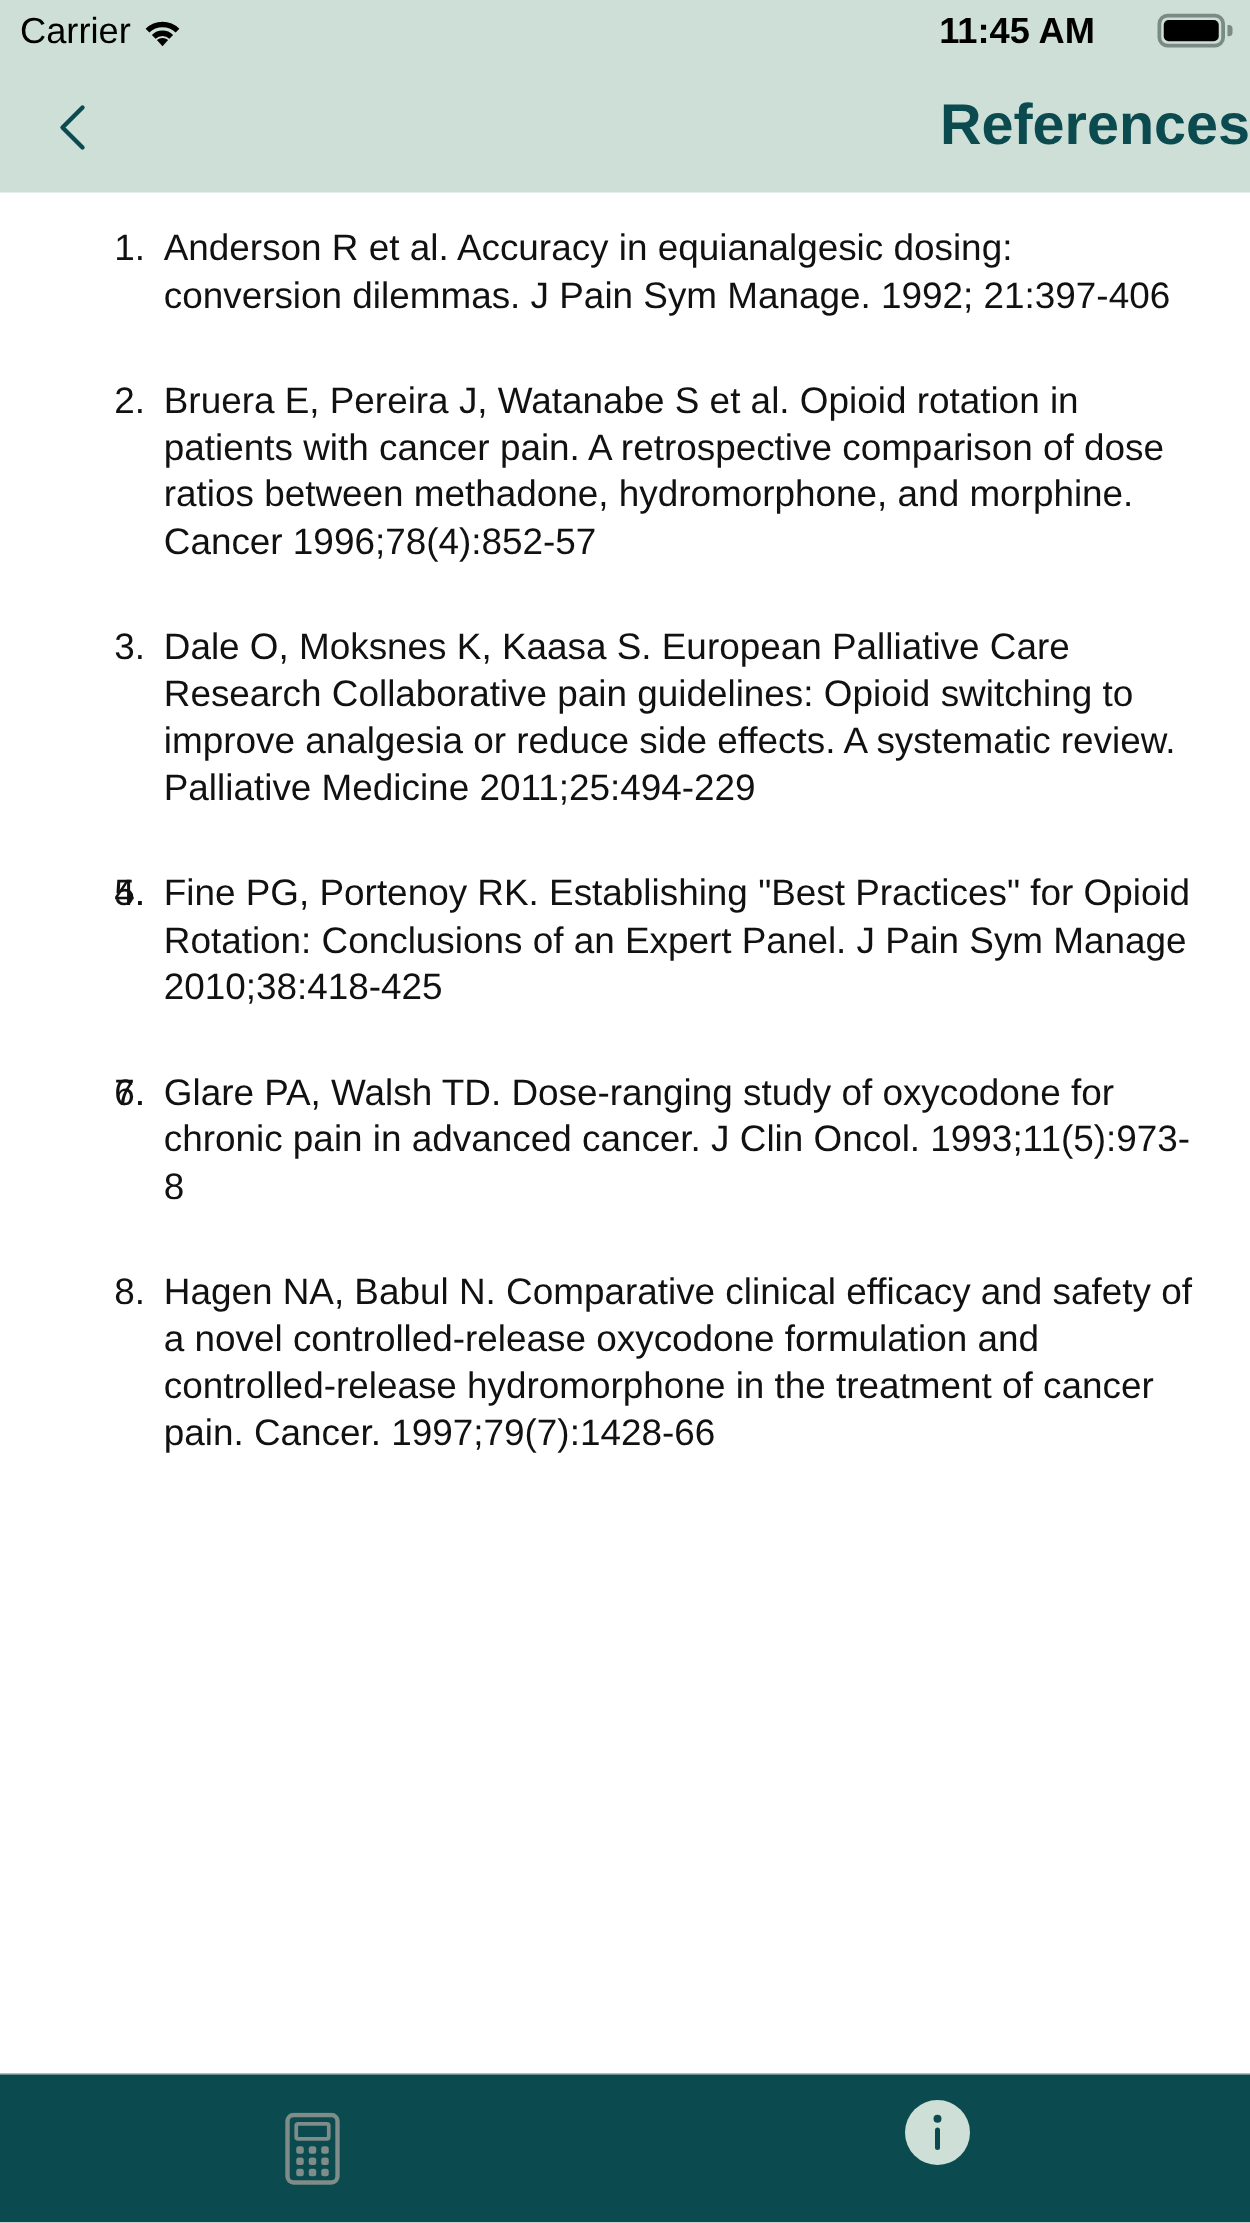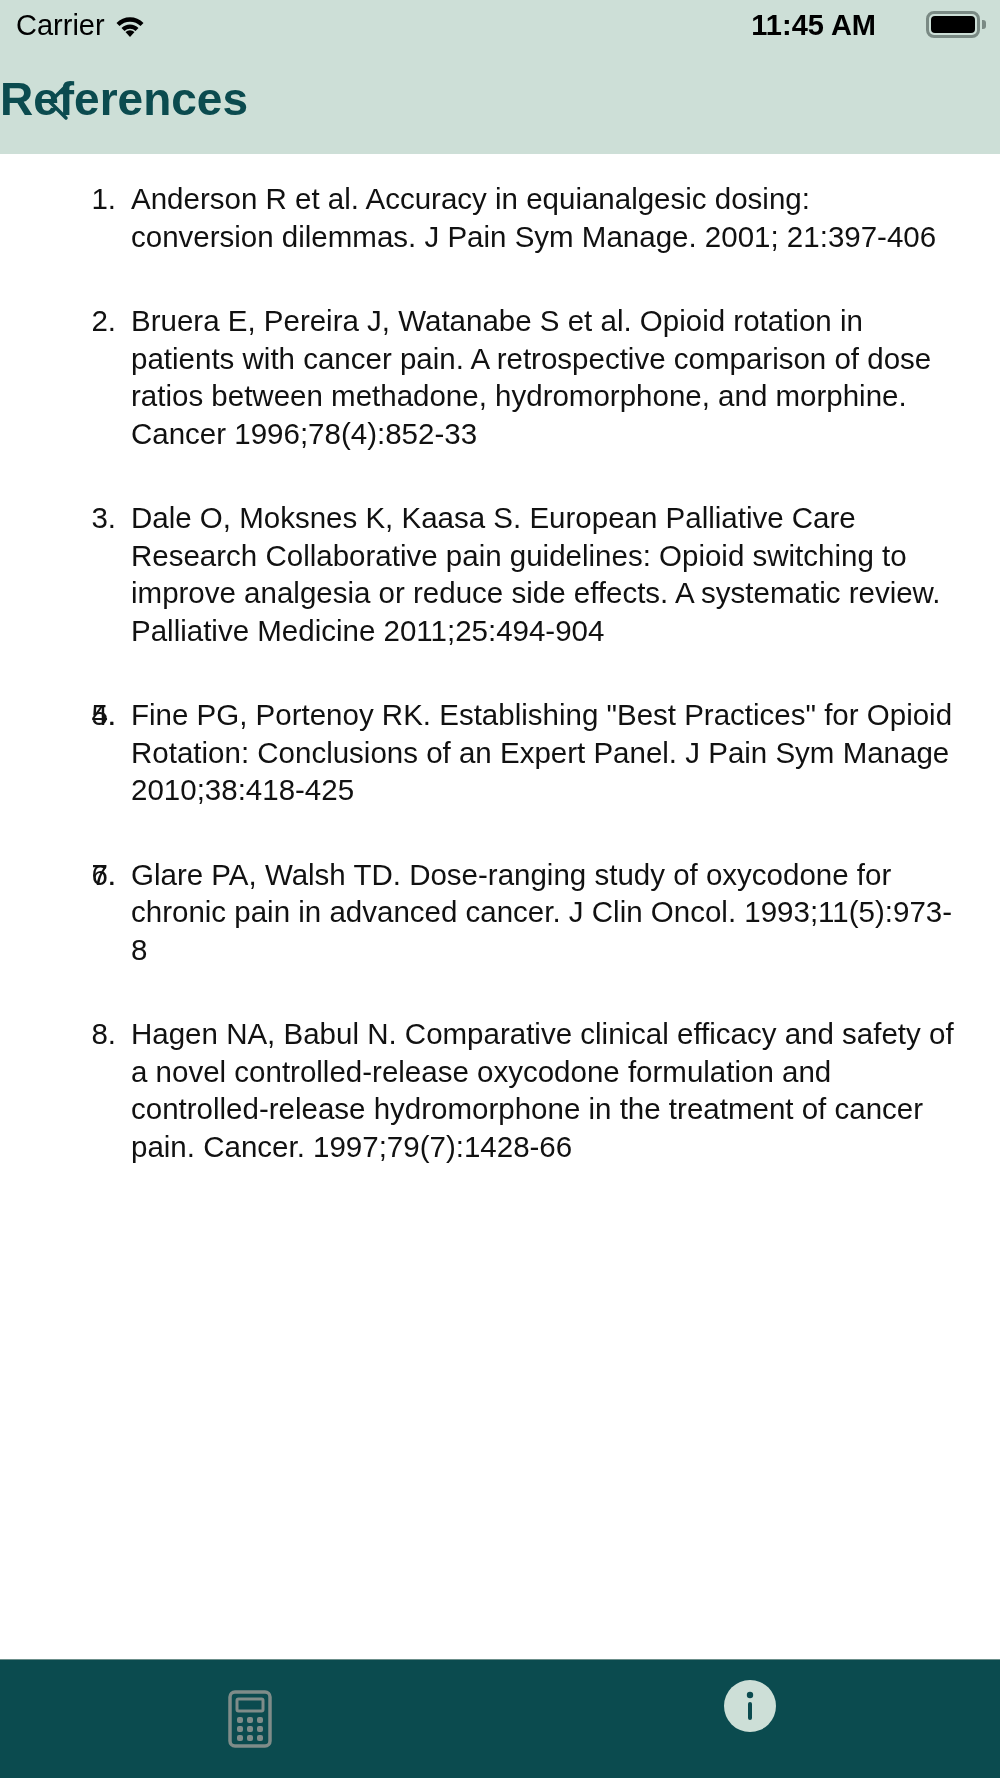--- a/index.html
+++ b/index.html
@@ -11,21 +11,21 @@
     .carrier { position: absolute; left: 16px; top: 9px; font-size: 29px; color: #000; display: flex; align-items: center; gap: 8px; }
     .wifi { width: 34px; height: 26px; display: inline-block; }
     .clock { position: absolute; left: 0; width: 876px; top: 9px; text-align: right; font-size: 29px; font-weight: bold; color: #000; }
     .battery { position: absolute; right: 14px; top: 11px; width: 60px; height: 27px; }
     .battery .shell { position: absolute; left: 0; top: 0; width: 54px; height: 27px; border: 3px solid #7a8a84; border-radius: 8px; }
     .battery .fill { position: absolute; left: 5px; top: 5px; width: 44px; height: 17px; background: #000; border-radius: 4px; }
     .battery .nub { position: absolute; right: 0; top: 9px; width: 4px; height: 9px; background: #7a8a84; border-radius: 0 3px 3px 0; }
 
     .nav-bar { position: absolute; left: 0; top: 50px; width: 1000px; height: 104px; }
     .back-button { position: absolute; left: 40px; top: 30px; width: 40px; height: 44px; cursor: pointer; }
-    .nav-title { position: absolute; left: 0; width: 1000px; top: 22px; text-align: left; font-size: 46px; font-weight: bold; color: #0b4b4f; }
+    .nav-title { position: absolute; left: 0; width: 1000px; top: 22px; text-align: right; font-size: 46px; font-weight: bold; color: #0b4b4f; }
 
     .content { position: absolute; left: 0; top: 154px; width: 1000px; height: 1505px; overflow: hidden; }
     .ref-list { list-style: none; padding-top: 26px; }
     .ref-item { position: relative; padding-left: 131px; padding-right: 40px; margin-bottom: 47px; font-size: 29.5px; line-height: 37.5px; color: #111; }
     .ref-num { position: absolute; left: 60px; width: 56px; text-align: right; top: 0; }
     .ref-text { display: block; }
 
     .tab-bar { position: absolute; left: 0; top: 1659px; width: 1000px; height: 119px; background: #0b4b4f; border-top: 1px solid #6c8f8b; }
     .tab { position: absolute; top: 0; height: 119px; width: 500px; cursor: pointer; }
     .tab-calc { left: 0; }
@@ -61,29 +61,29 @@
       </svg>
     </div>
     <div class="nav-title">References</div>
   </div>
 </div>
 
 <div class="content">
   <ol class="ref-list">
     <li class="ref-item">
       <span class="ref-num">1.</span>
-      <span class="ref-text">Anderson R et al. Accuracy in equianalgesic dosing: conversion dilemmas. J Pain Sym Manage. 2001; 21:397-406</span>
+      <span class="ref-text">Anderson R et al. Accuracy in equianalgesic dosing: conversion dilemmas. J Pain Sym Manage. 1992; 21:397-406</span>
     </li>
     <li class="ref-item">
       <span class="ref-num">2.</span>
-      <span class="ref-text">Bruera E, Pereira J, Watanabe S et al. Opioid rotation in patients with cancer pain. A retrospective comparison of dose ratios between methadone, hydromorphone, and morphine. Cancer 1996;78(4):852-33</span>
+      <span class="ref-text">Bruera E, Pereira J, Watanabe S et al. Opioid rotation in patients with cancer pain. A retrospective comparison of dose ratios between methadone, hydromorphone, and morphine. Cancer 1996;78(4):852-57</span>
     </li>
     <li class="ref-item">
       <span class="ref-num">3.</span>
-      <span class="ref-text">Dale O, Moksnes K, Kaasa S. European Palliative Care Research Collaborative pain guidelines: Opioid switching to improve analgesia or reduce side effects. A systematic review. Palliative Medicine 2011;25:494-904</span>
+      <span class="ref-text">Dale O, Moksnes K, Kaasa S. European Palliative Care Research Collaborative pain guidelines: Opioid switching to improve analgesia or reduce side effects. A systematic review. Palliative Medicine 2011;25:494-229</span>
     </li>
     <li class="ref-item">
       <span class="ref-num">4.</span>
     </li>
     <li class="ref-item">
       <span class="ref-num">5.</span>
       <span class="ref-text">Fine PG, Portenoy RK. Establishing "Best Practices" for Opioid Rotation: Conclusions of an Expert Panel. J Pain Sym Manage 2010;38:418-425</span>
     </li>
     <li class="ref-item">
       <span class="ref-num">6.</span>

